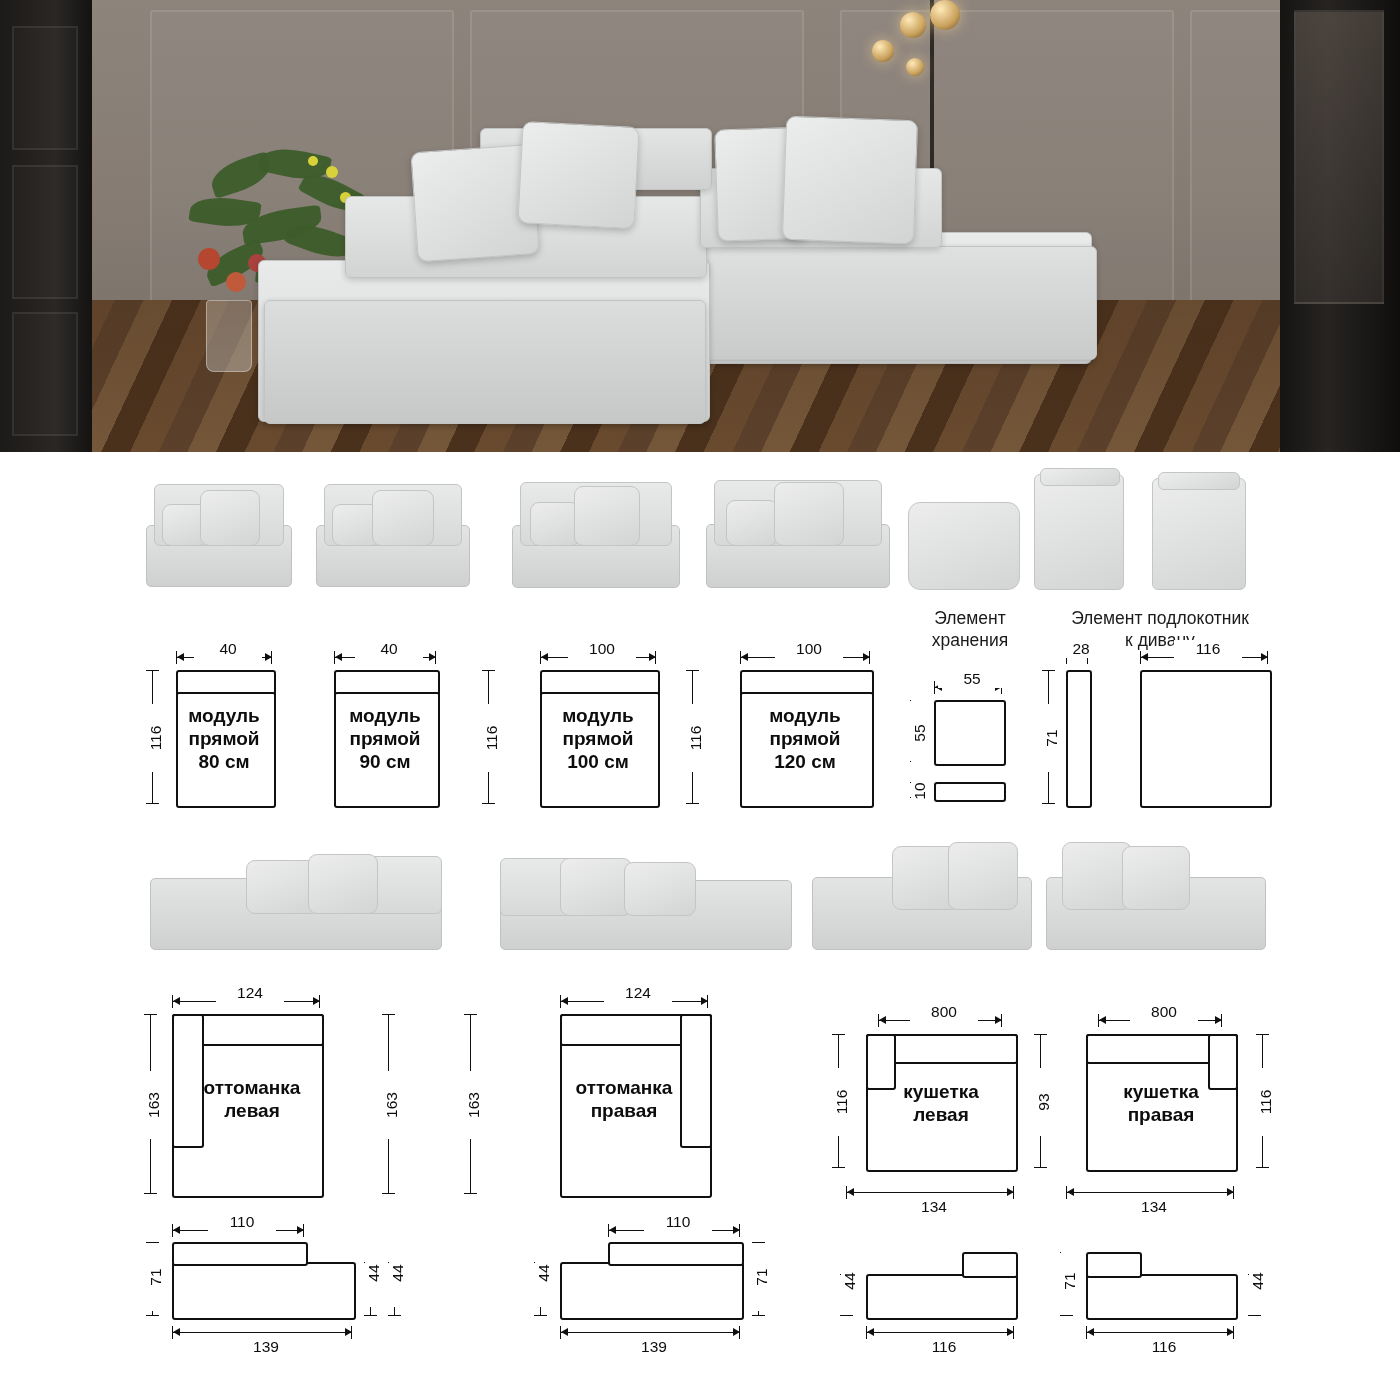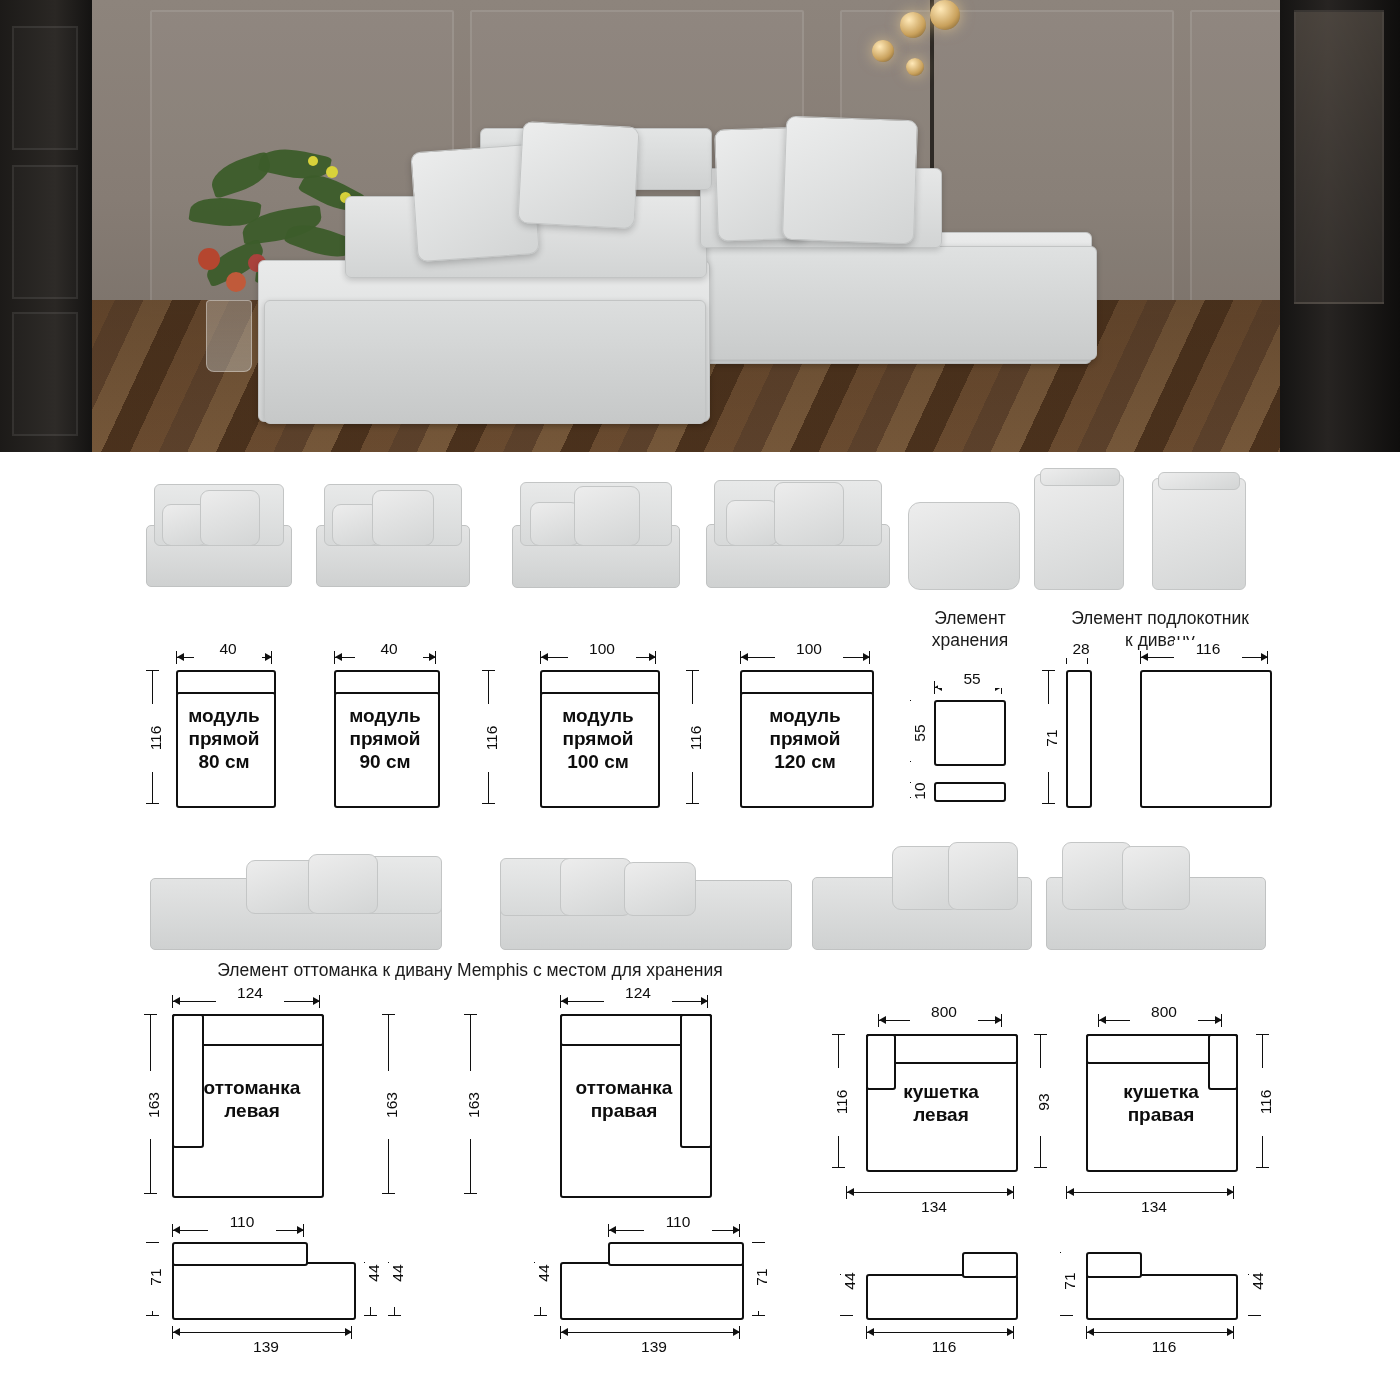--- a/index.html
+++ b/index.html
@@ -368,21 +368,20 @@
     <div class="p-base" style="height:58%;"></div>
     <div class="p-pil" style="left:80px;top:18px;width:66px;height:62px;"></div>
     <div class="p-pil" style="left:136px;top:14px;width:68px;height:66px;"></div>
   </div>
   <div class="prod" style="left:1046px;top:376px;width:218px;height:122px;">
     <div class="p-base" style="height:58%;"></div>
     <div class="p-pil" style="left:16px;top:14px;width:68px;height:66px;"></div>
     <div class="p-pil" style="left:76px;top:18px;width:66px;height:62px;"></div>
   </div>
 
-  <div class="caption" style="left:140px;top:508px;width:660px;">Элемент оттоманка к дивану Memphis с местом для хранения</div>
 
   <div class="tech">
     <div class="rect" style="left:172px;top:562px;width:148px;height:180px;"></div>
     <div class="rect" style="left:172px;top:562px;width:148px;height:28px;"></div>
     <div class="rect" style="left:172px;top:562px;width:28px;height:130px;"></div>
     <div class="lbl" style="left:190px;top:624px;width:124px;">оттоманка
 левая</div>
     <div class="dimh" style="left:172px;top:549px;width:148px;"></div>
     <div class="tick" style="left:172px;top:543px;width:1px;height:13px;"></div>
     <div class="tick" style="left:319px;top:543px;width:1px;height:13px;"></div>

